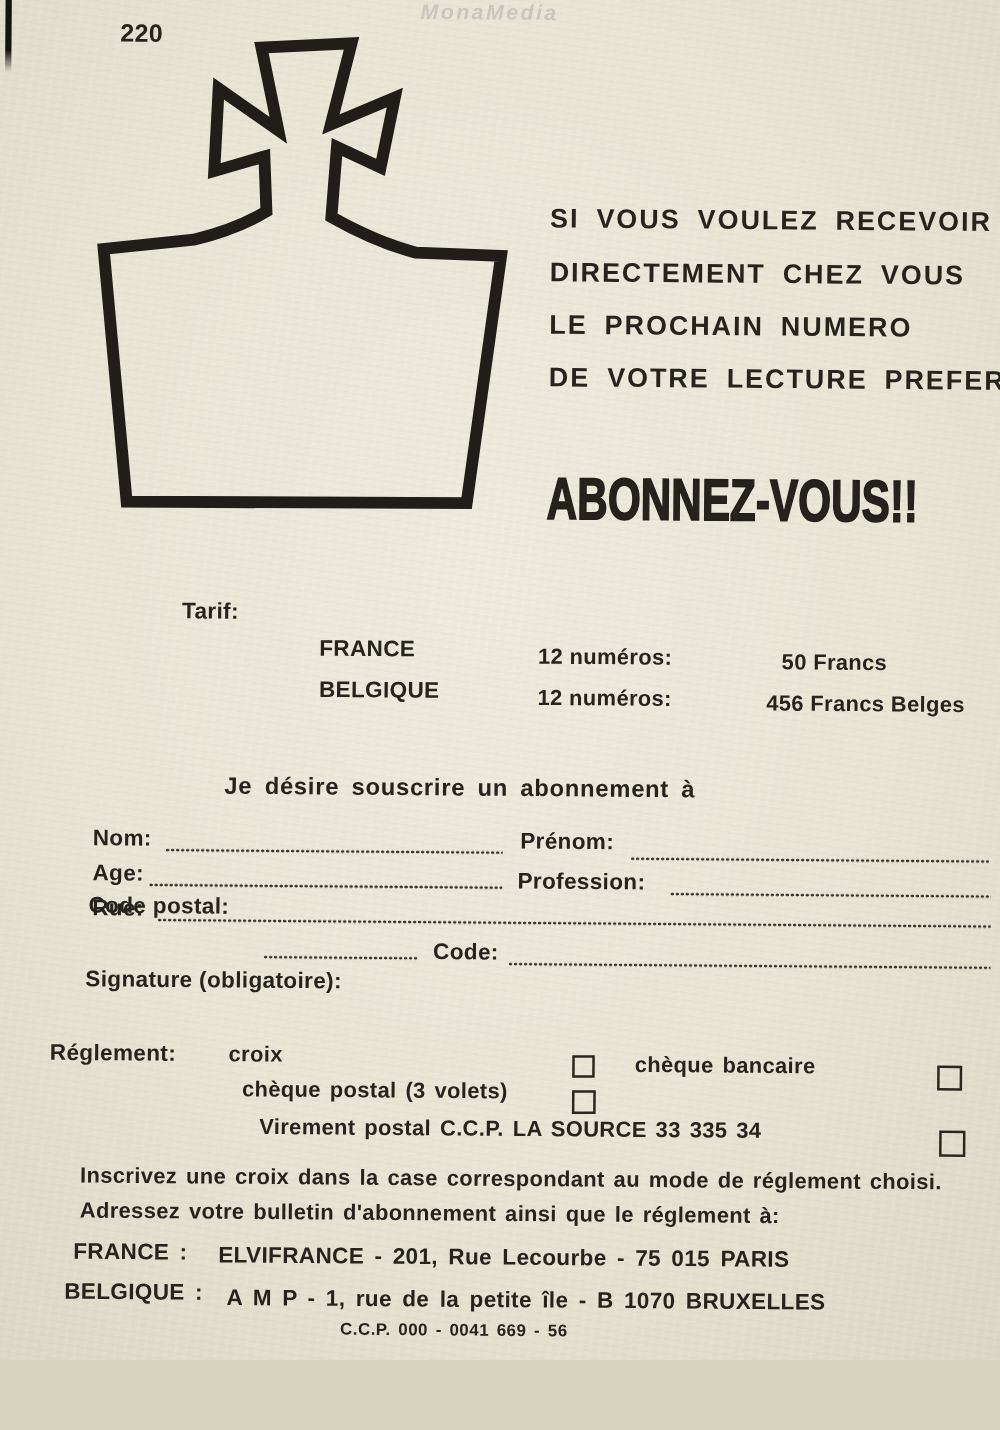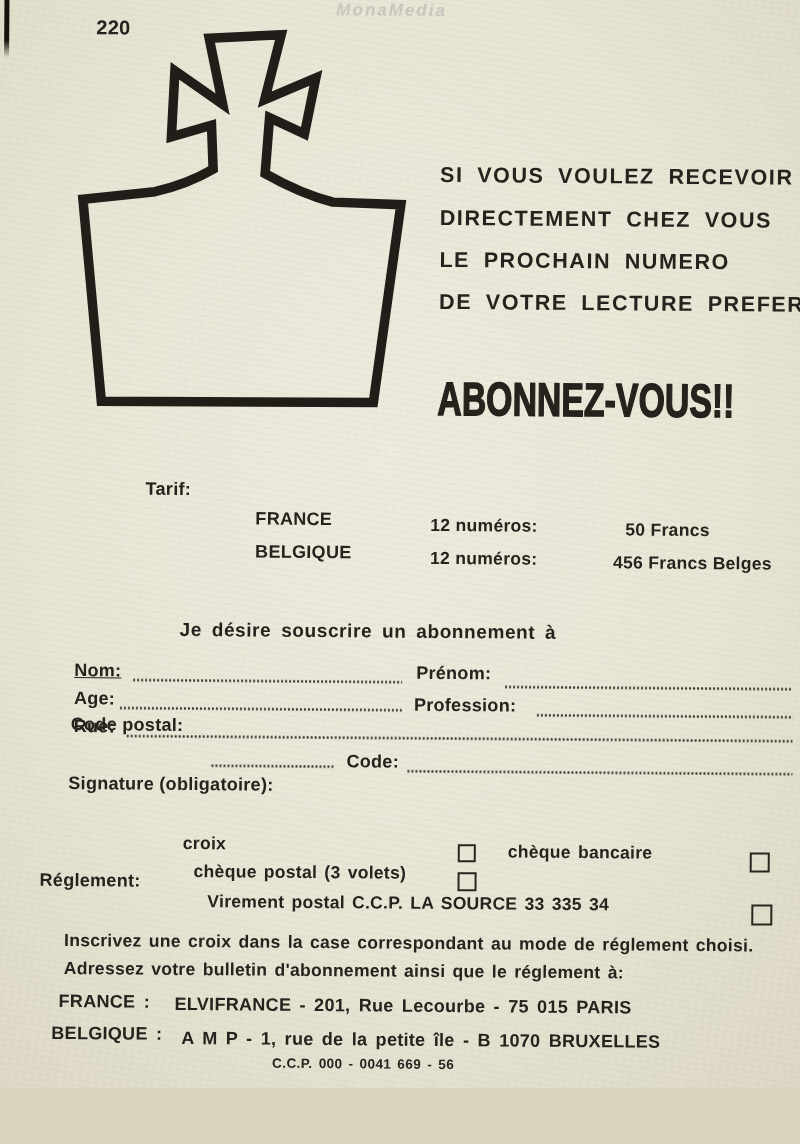--- a/index.html
+++ b/index.html
@@ -85,41 +85,41 @@
     <div class="t tarif-txt" style="left:113px; top:478px;margin-left:32px;">Tarif:</div>
     <div class="t tarif-txt" style="left:255px; top:507px;">FRANCE</div>
     <div class="t tarif-txt" style="left:255px; top:540px;">BELGIQUE</div>
     <div class="t num-txt" style="left:430px; top:512px;">12 numéros:</div>
     <div class="t num-txt" style="left:430px; top:545px;">12 numéros:</div>
     <div class="t num-txt" style="left:625px; top:515px;">50 Francs</div>
     <div class="t num-txt" style="left:613px; top:548px;">456 Francs Belges</div>
 
     <div class="t form-intro" style="left:180px; top:618px;">Je désire souscrire un abonnement à</div>
 
-    <div class="t lbl" style="left:75px; top:660px;text-decoration:underline;">Nom:</div>
+    <div class="t lbl" style="left:75px; top:660px;">Nom:</div>
     <div class="dots" style="left:133px; top:678px; width:270px;"></div>
     <div class="t lbl" style="left:417px; top:660px;">Prénom:</div>
     <div class="dots" style="left:505px; top:682px; width:287px;"></div>
 
     <div class="t lbl" style="left:75px; top:688px;">Age:</div>
     <div class="dots" style="left:120px; top:706px; width:283px;"></div>
     <div class="t lbl" style="left:415px; top:692px;">Profession:</div>
     <div class="dots" style="left:537px; top:710px; width:257px;"></div>
 
     <div class="t lbl" style="left:75px; top:716px;text-align:right;">Rue:</div>
     <div class="dots" style="left:127px; top:734px; width:667px;"></div>
 
     <div class="t lbl" style="left:72px; top:714px;">Code postal:</div>
     <div class="dots" style="left:212px; top:763px; width:124px;"></div>
     <div class="t lbl" style="left:348px; top:749px;">Code:</div>
     <div class="dots" style="left:408px; top:767px; width:386px;"></div>
 
     <div class="t lbl" style="left:70px; top:773px;">Signature (obligatoire):</div>
 
-    <div class="t pay" style="left:42px; top:832px; font-size:18px;margin-top:38px;">Réglement:</div>
+    <div class="t pay" style="left:42px; top:832px; font-size:18px;">Réglement:</div>
     <div class="t pay" style="left:185px; top:832px;">croix</div>
     <div class="cbx" style="left:460px; top:841px; width:14px; height:14px;"></div>
     <div class="t pay" style="left:510px; top:838px;">chèque bancaire</div>
     <div class="cbx" style="left:752px; top:847px; width:16px; height:16px;"></div>
 
     <div class="t pay" style="left:196px; top:860px;">chèque postal (3 volets)</div>
     <div class="cbx" style="left:460px; top:869px; width:15px; height:15px;"></div>
 
     <div class="t pay" style="left:210px; top:890px;">Virement postal C.C.P. LA SOURCE 33 335 34</div>
     <div class="cbx" style="left:754px; top:899px; width:17px; height:17px;"></div>

